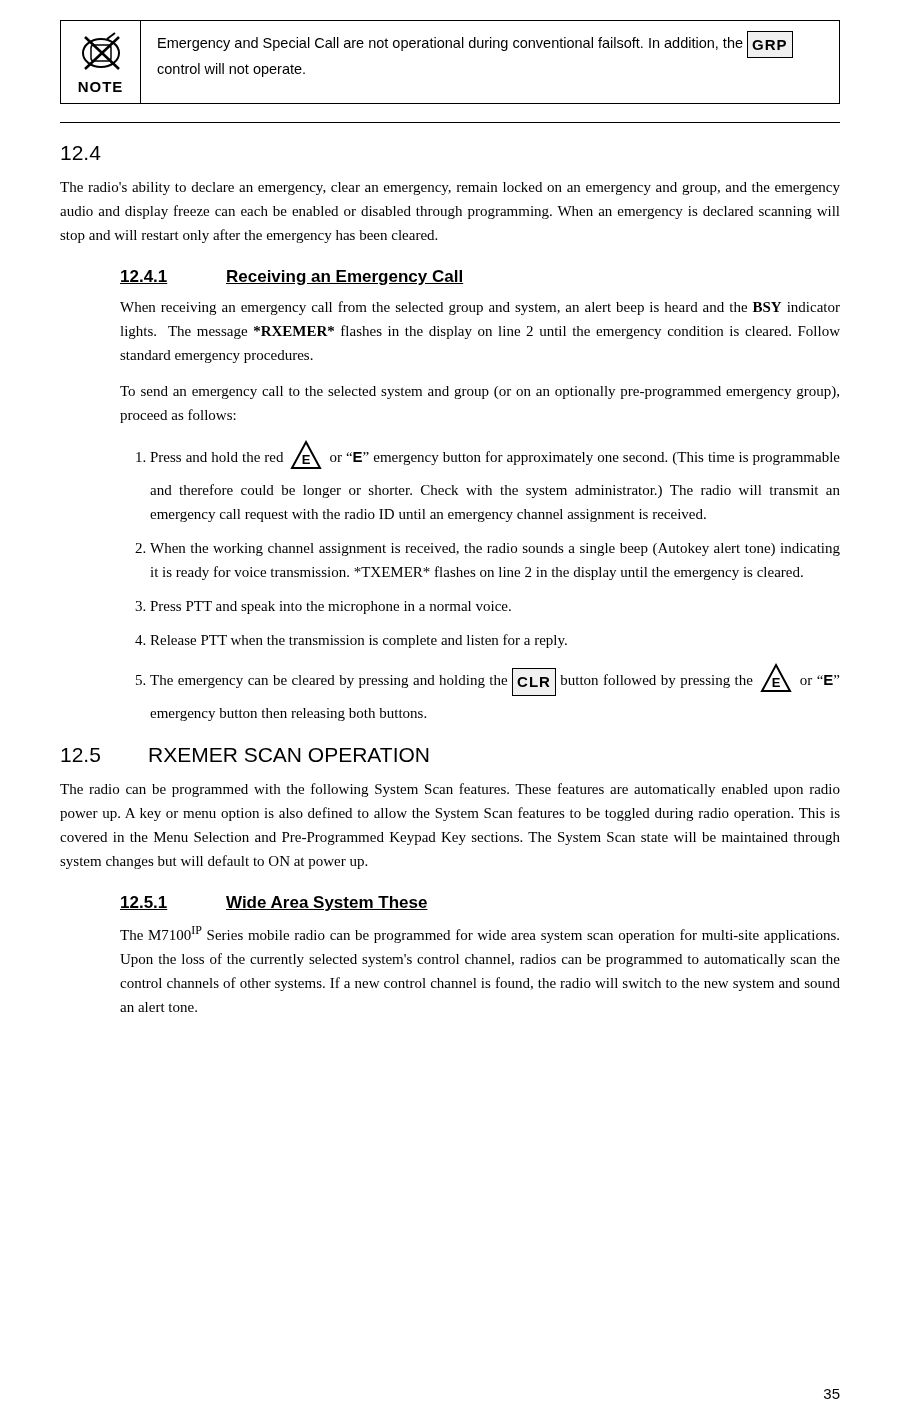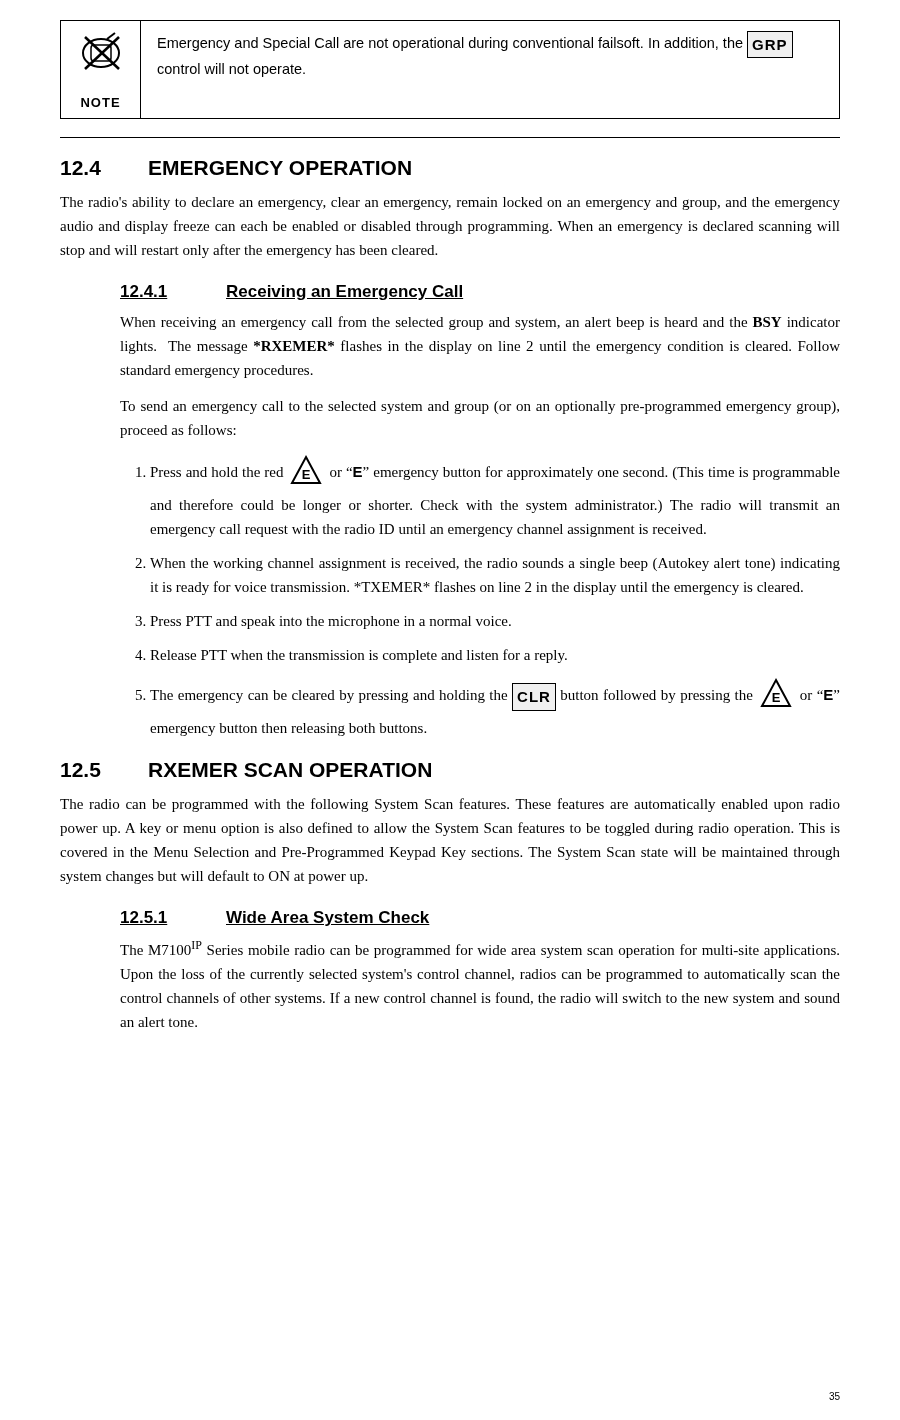--- a/index.html
+++ b/index.html
@@ -35,24 +35,24 @@
       align-items: center;
       justify-content: center;
       border-right: 1.5px solid #000;
       padding: 8px 0;
     }
     .note-icon-svg {
       width: 48px;
       height: 48px;
     }
     .note-label {
-      font-size: 13px;
+      font-size: 15px;
       font-weight: bold;
       font-family: Arial, sans-serif;
-      margin-top: 18px;
+      margin-top: 1px;
       letter-spacing: 1px;
     }
     .note-text {
       padding: 10px 16px;
       font-size: 14.5px;
       line-height: 1.55;
       font-family: Arial, sans-serif;
     }
 
     
@@ -64,21 +64,21 @@
       font-family: Arial, sans-serif;
       font-weight: bold;
       background: #f0f0f0;
       vertical-align: middle;
       letter-spacing: 1px;
     }
 
     
     .section-heading {
       font-size: 21px;
-      font-weight: bold;
+      font-weight: normal;
       font-family: Arial, sans-serif;
       margin-top: 18px;
       margin-bottom: 10px;
       display: flex;
       align-items: baseline;
       gap: 18px;
     }
     .section-number {
       min-width: 70px;
     }
@@ -139,21 +139,21 @@
     }
 
     
     .bold { font-weight: bold; }
 
     
     .page-number {
       position: absolute;
       bottom: 18px;
       right: 60px;
-      font-size: 10px;
+      font-size: 15px;
       font-family: Arial, sans-serif;
     }
 
     
     .section-divider {
       border: none;
       border-top: 1.5px solid #000;
       margin-bottom: 14px;
     }
 
@@ -186,21 +186,20 @@
     </div>
     <div class="note-text">
       Emergency and Special Call are not operational during conventional failsoft. In addition, the <span class="key-btn">GRP</span> control will not operate.
     </div>
   </div>
 
   <hr class="section-divider">
 
   <div class="section-heading">
     <span class="section-number">12.4</span>
-    <span>EMERGENCY OPERATION</span>
   </div>
   <p class="body-para">The radio's ability to declare an emergency, clear an emergency, remain locked on an emergency and group, and the emergency audio and display freeze can each be enabled or disabled through programming. When an emergency is declared scanning will stop and will restart only after the emergency has been cleared.</p>
 
   <div class="subsection-heading">
     <span class="subsection-number">12.4.1</span>
     <span>Receiving an Emergency Call</span>
   </div>
   <p class="body-para-indent">
     When receiving an emergency call from the selected group and system, an alert beep is heard and the <span class="bold">BSY</span> indicator lights.&nbsp; The message <span class="bold">*RXEMER*</span> flashes in the display on line 2 until the emergency condition is cleared. Follow standard emergency procedures.
   </p>
@@ -240,21 +239,21 @@
   </ol>
 
   <div class="section-heading">
     <span class="section-number">12.5</span>
     <span>RXEMER SCAN OPERATION</span>
   </div>
   <p class="body-para">The radio can be programmed with the following System Scan features. These features are automatically enabled upon radio power up. A key or menu option is also defined to allow the System Scan features to be toggled during radio operation. This is covered in the Menu Selection and Pre-Programmed Keypad Key sections. The System Scan state will be maintained through system changes but will default to ON at power up.</p>
 
   <div class="subsection-heading">
     <span class="subsection-number">12.5.1</span>
-    <span>Wide Area System Check</span>
+    <span>Wide Area System These</span>
   </div>
   <p class="body-para-indent">
     The M7100<sup>IP</sup> Series mobile radio can be programmed for wide area system scan operation for multi-site applications. Upon the loss of the currently selected system's control channel, radios can be programmed to automatically scan the control channels of other systems. If a new control channel is found, the radio will switch to the new system and sound an alert tone.
   </p>
 
   <div class="page-number">35</div>
 
 </div>
 
 </body></html>

